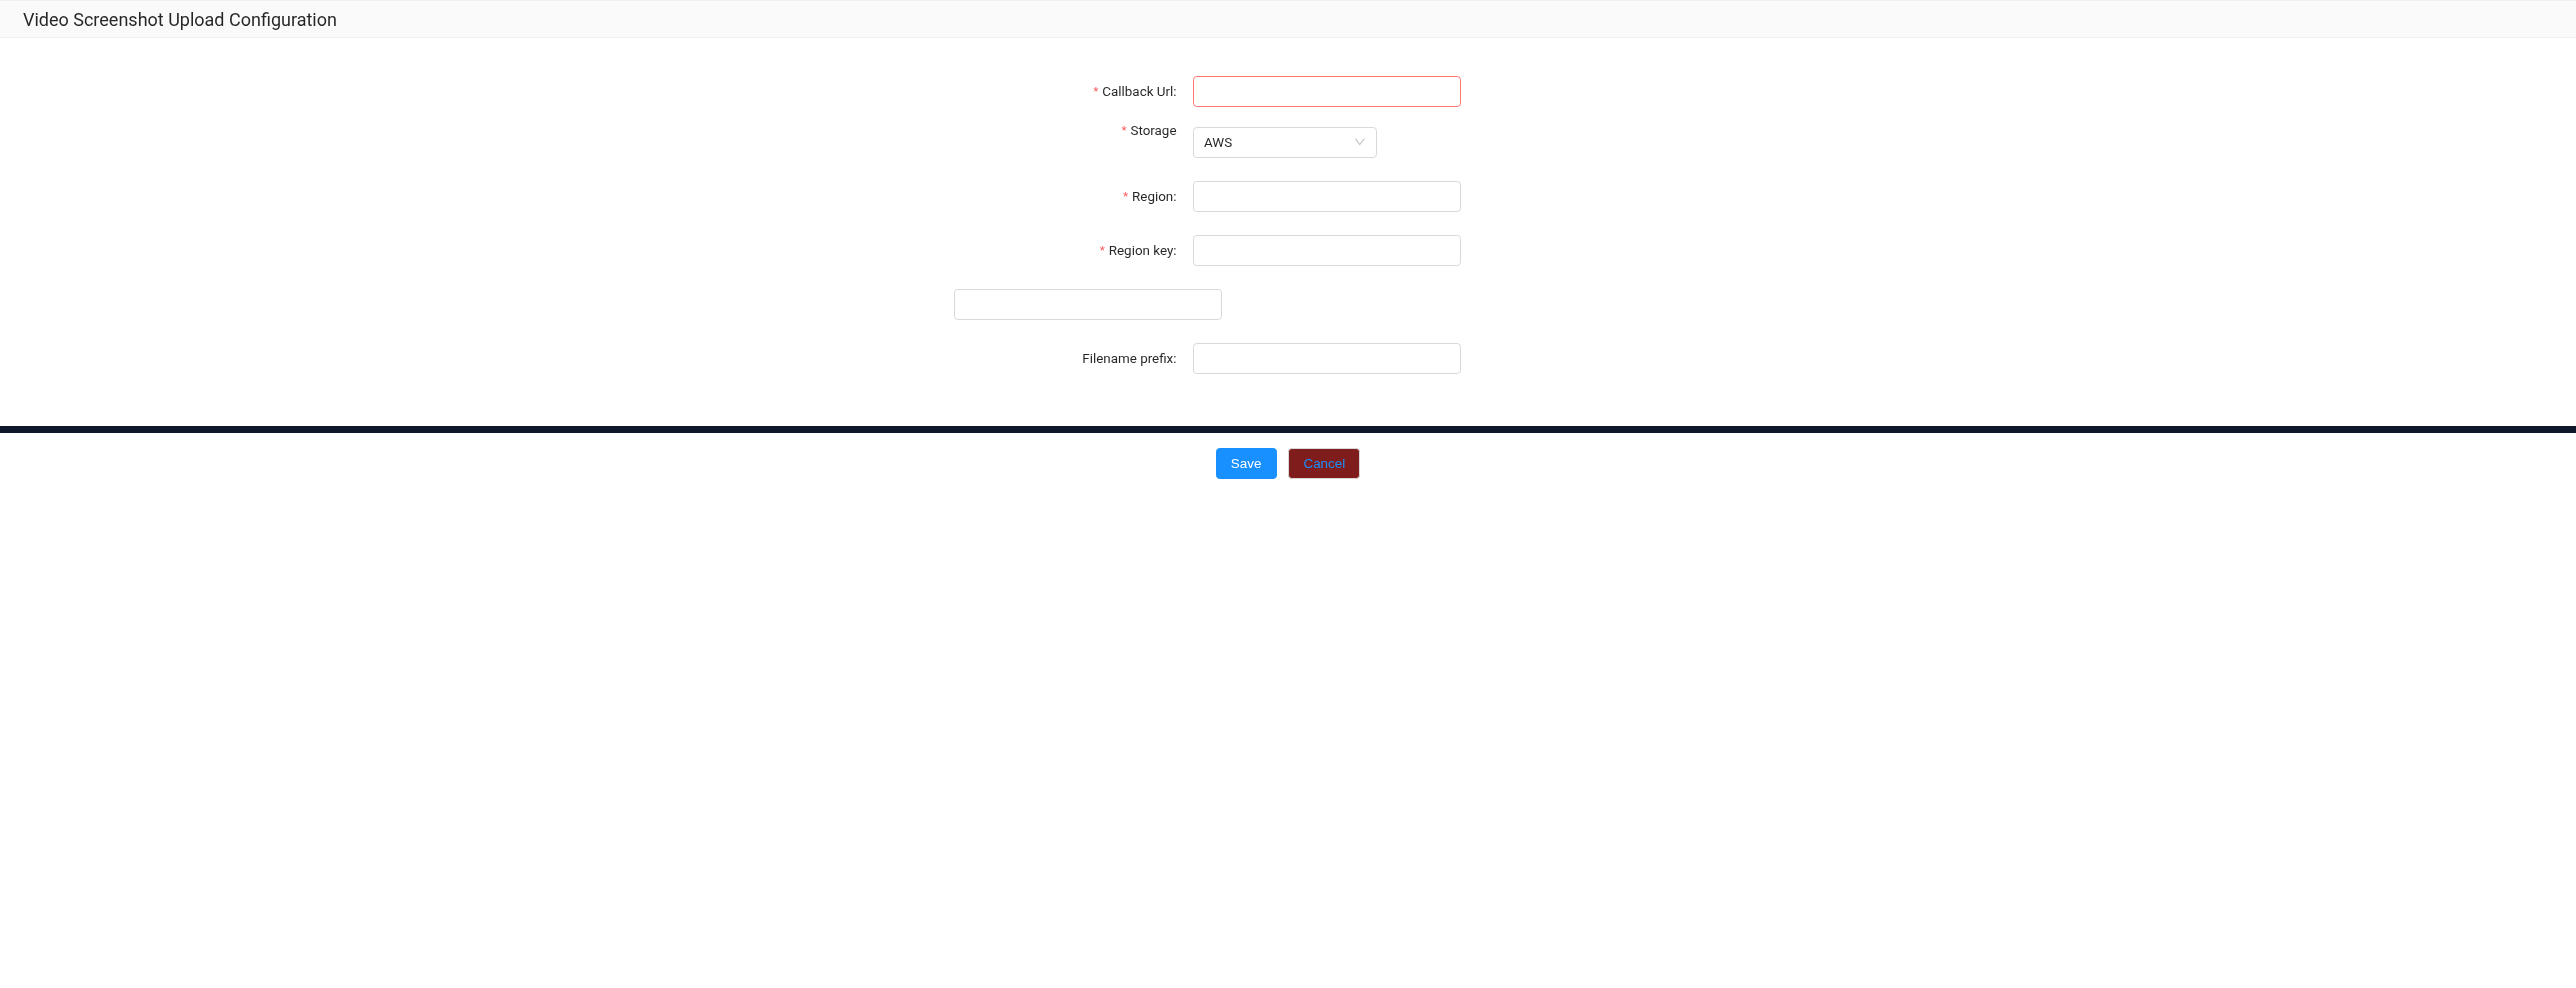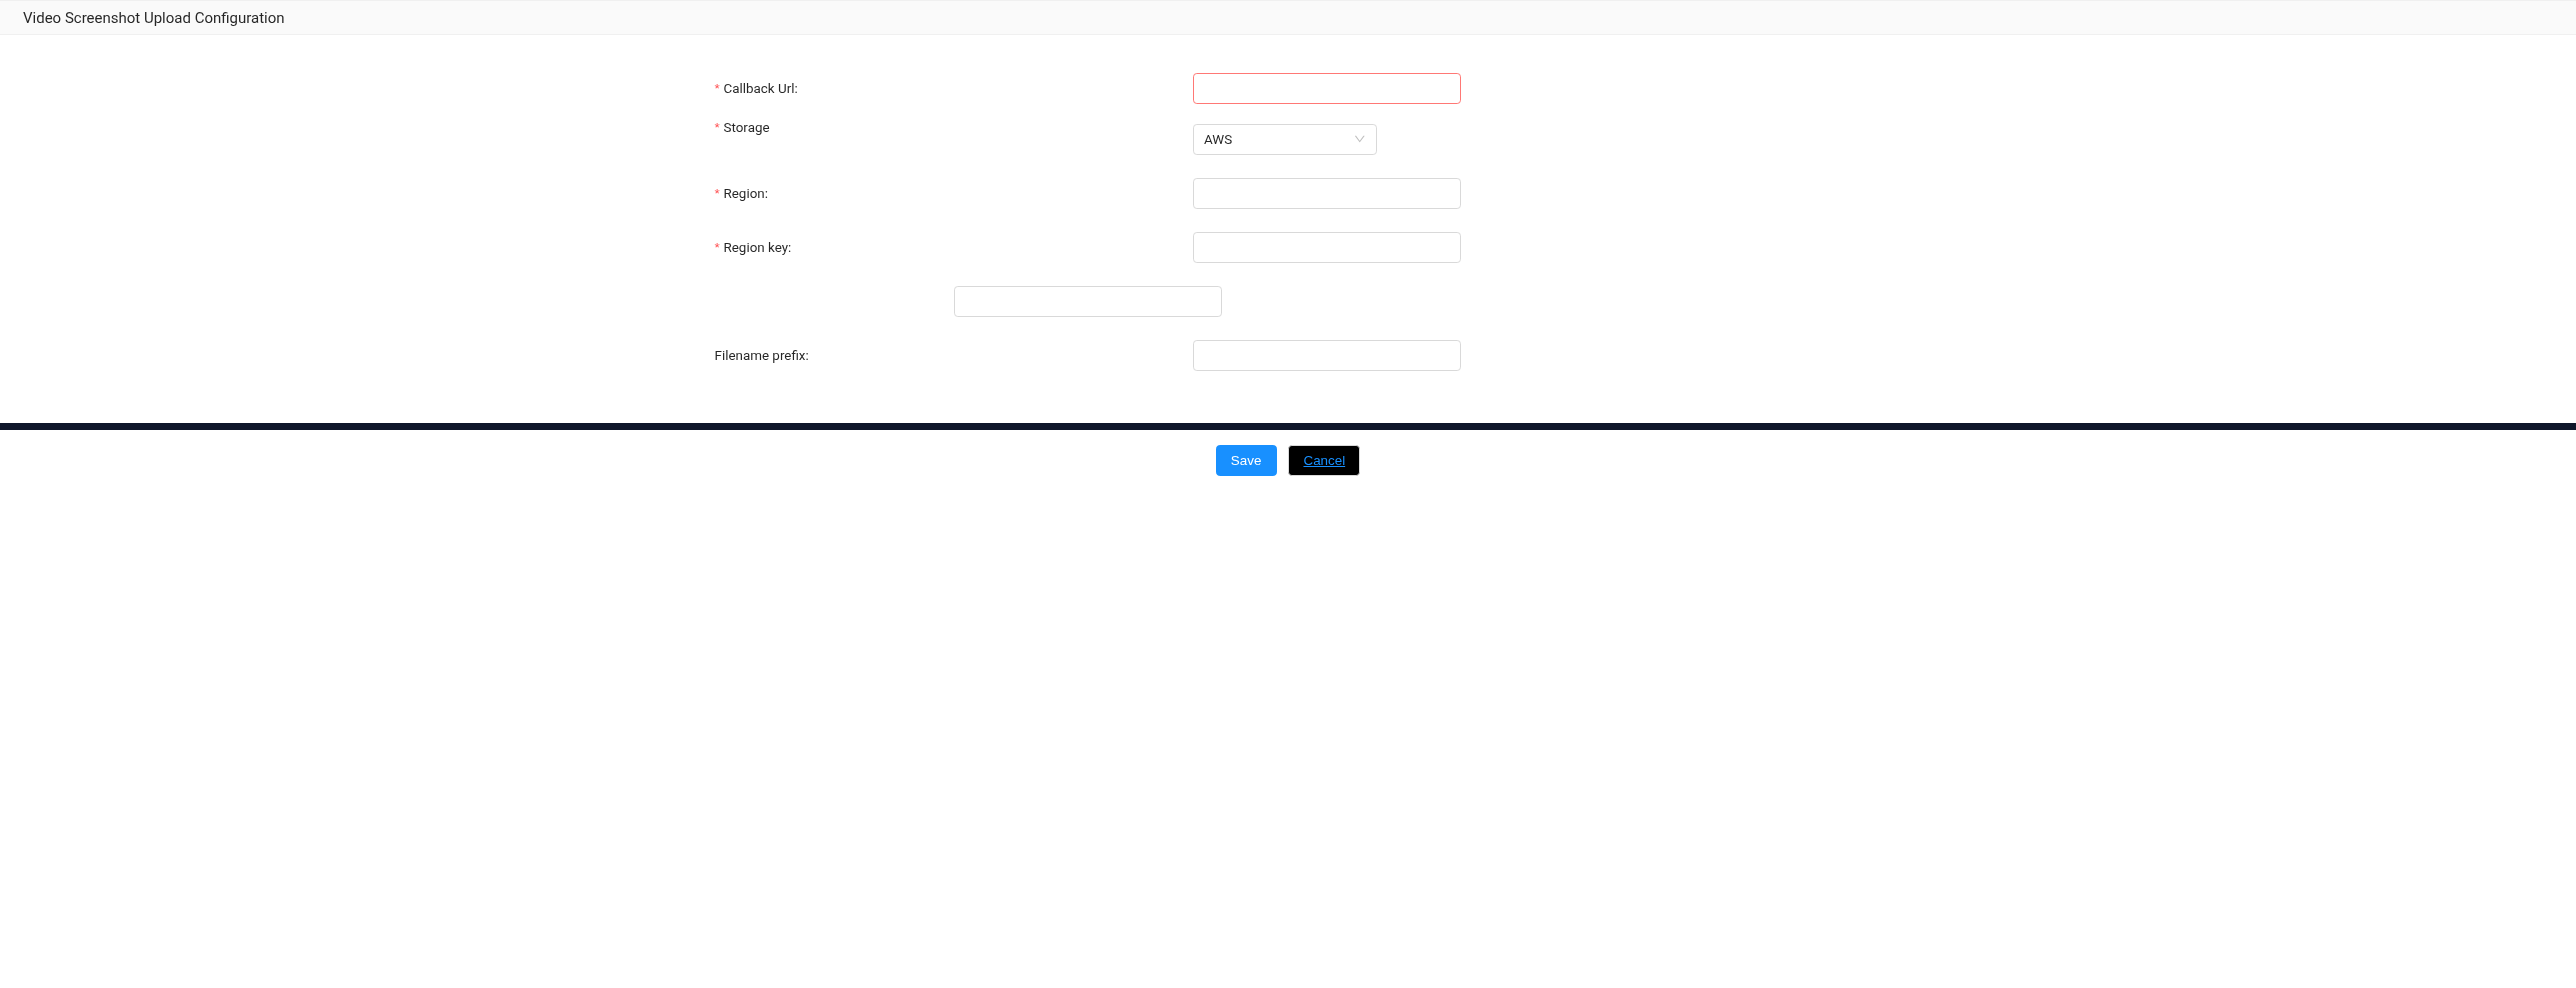--- a/index.html
+++ b/index.html
@@ -13,39 +13,40 @@
       color: rgba(0, 0, 0, 0.85);
       background: #fff;
     }
     .header {
       background: #fafafa;
       border-top: 1px solid #f0f0f0;
       border-bottom: 1px solid #f0f0f0;
       padding: 7.6px 23px;
     }
     .header-title {
-      font-size: 15px;
+      font-size: 18px;
       color: rgba(0, 0, 0, 0.85);
       font-weight: 400;
     }
     .form-container {
       padding: 38px 23px 29px;
     }
     .form-row {
       display: flex;
       align-items: flex-start;
       justify-content: center;
       margin-bottom: 23px;
     }
     .form-row.has-error {
       margin-bottom: 7.6px;
     }
     .form-label {
       width: 478px;
-      padding-right: 26px;
+      text-align: right;
+      padding-right: 16px;
       line-height: 31px;
       color: rgba(0, 0, 0, 0.85);
       flex-shrink: 0;
     }
     .required-mark {
       color: #ff4d4f;
       margin-right: 3.8px;
       font-family: SimSun, sans-serif;
     }
     .form-control-wrap {
@@ -132,24 +133,23 @@
       align-items: center;
       justify-content: center;
       transition: all 0.3s;
     }
     .btn-primary {
       background: #1890ff;
       border: 1px solid #1890ff;
       color: #fff;
     }
     .btn-default {
-      background: #000000;
+      background: #7f1d1d;
       border: 1px solid #d9d9d9;
       color: #1890ff;
-      text-decoration: underline;
     }
   </style>
 </head>
 <body>
 
 <div class="header">
   <div class="header-title">Video Screenshot Upload Configuration</div>
 </div>
 
 <div class="form-container">

